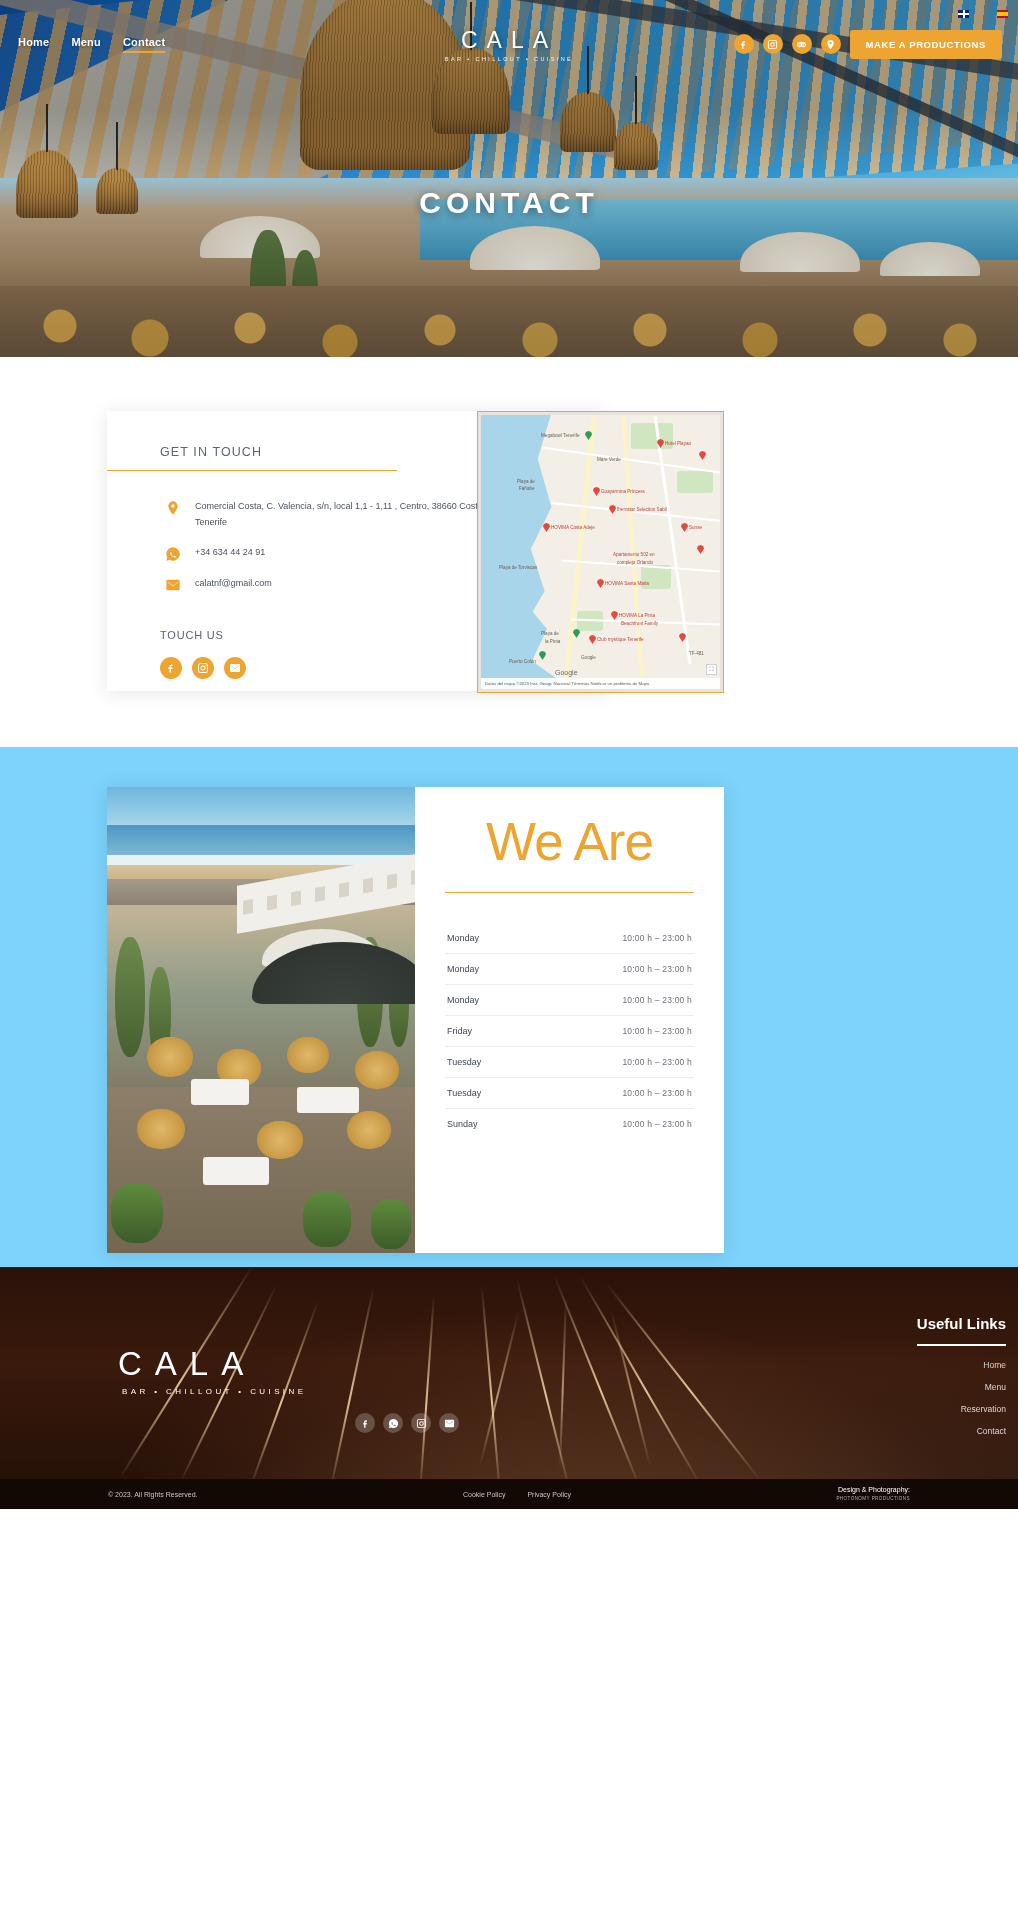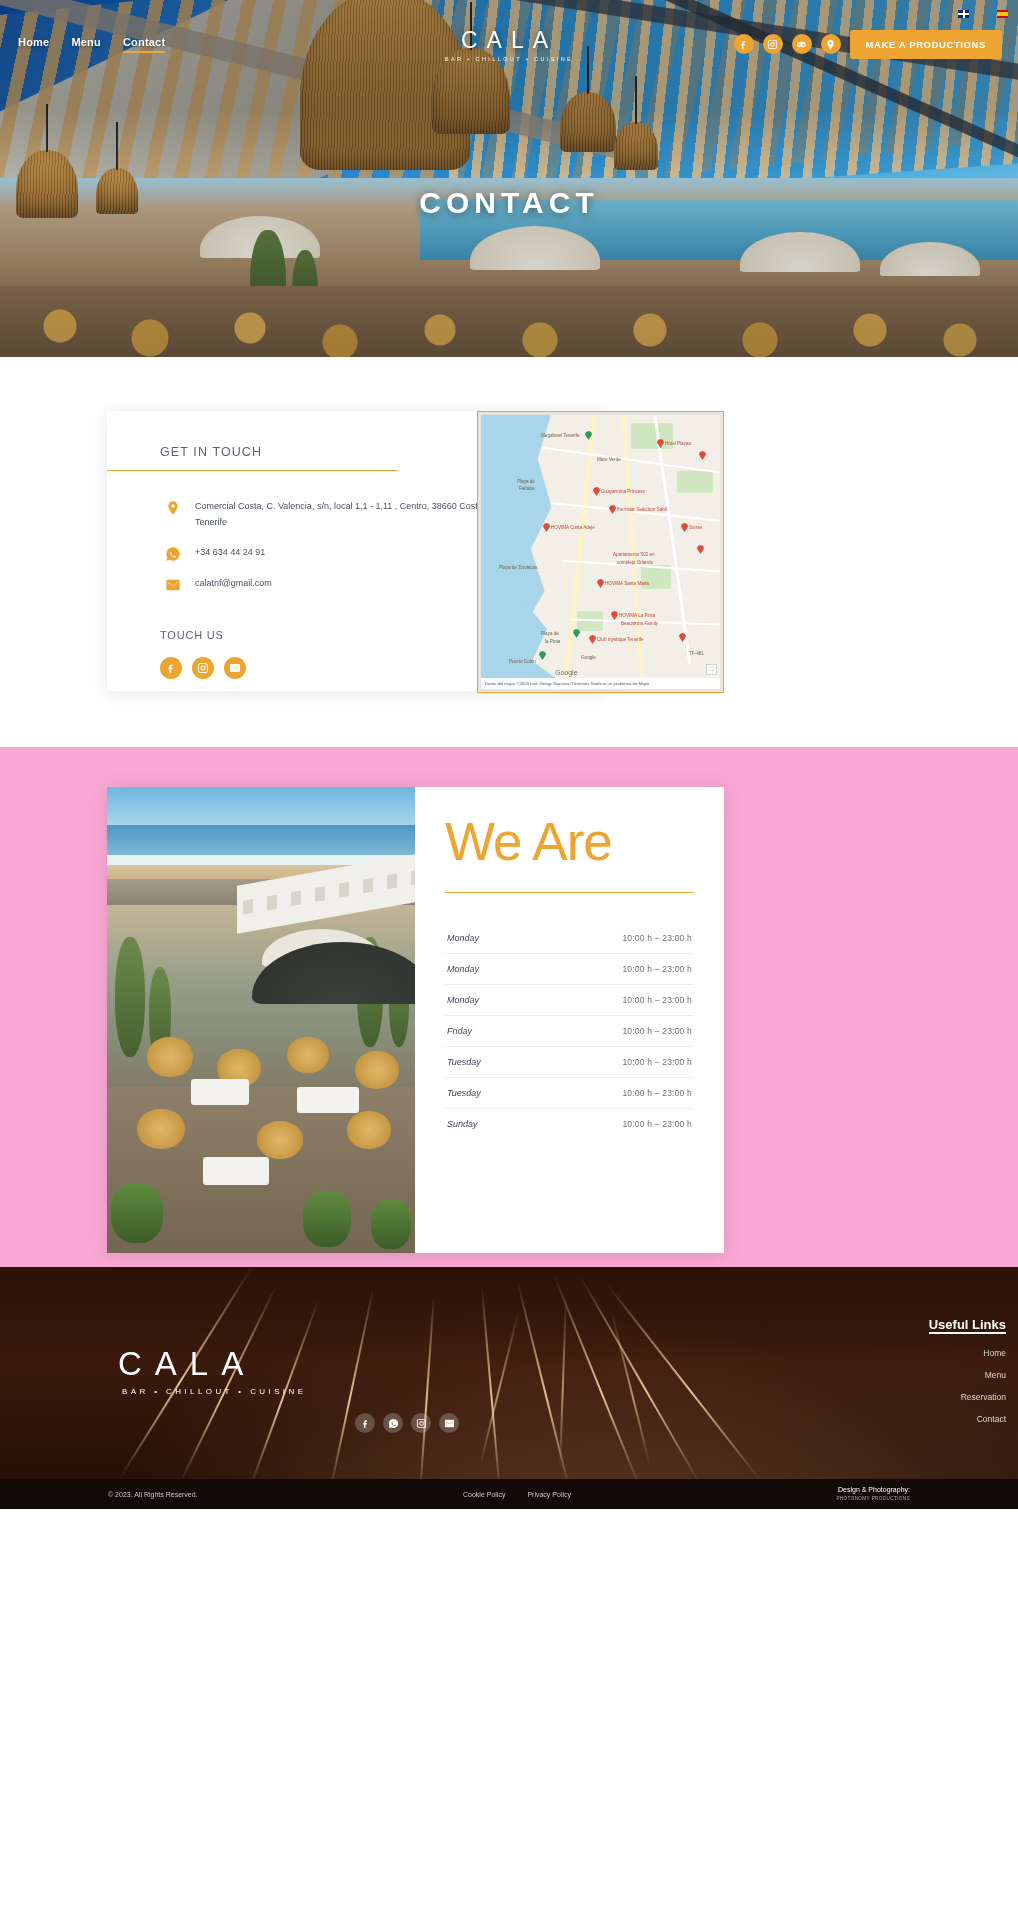--- a/index.html
+++ b/index.html
@@ -251,21 +251,21 @@
     position:absolute; left:74px; bottom:13px; font-size:7px; color:#6d6d6d;
     font-family:"Liberation Sans", sans-serif;
   }
   .map-btn {
     position:absolute; right:3px; bottom:14px;
     width:11px; height:11px; background:#fff; border:1px solid #cfcfcf;
     font-size:6px; display:flex; align-items:center; justify-content:center; color:#666;
   }
 
   
-  .open-wrap { position:relative; height:520px; background:#f9a8d4; }
+  .open-wrap { position:relative; height:520px; background:#7dd3fc;text-align:center; }
   .open-card {
     position:absolute; left:107px; top:40px; width:617px; height:466px;
     background:#fff; box-shadow:0 2px 20px rgba(0,0,0,.12); display:flex;
   }
   .open-photo {
     width:308px; flex:none; position:relative; overflow:hidden;
     background:linear-gradient(180deg,#89c6e2 0%,#bfe0ef 10%,#cdb99a 22%,#8e9a86 45%,#7a6c56 75%,#6b5e4a 100%);
   }
   .ph-sky { position:absolute; left:0; top:0; width:100%; height:40px; background:linear-gradient(180deg,#6fb6de,#a9d7ea); }
   .ph-sea { position:absolute; left:0; top:38px; width:100%; height:36px; background:linear-gradient(180deg,#4e96c4,#87bfd8); }
@@ -308,21 +308,21 @@
     font-size:53px; line-height:1.03; color:#eda431; font-weight:300;
     letter-spacing:-1px; margin-top:6px;
   }
   .open-rule { margin-top:22px; height:1px; background:#eda431; width:100%; }
   .hours { margin-top:30px; }
   .hour-row {
     display:flex; justify-content:space-between; align-items:center;
     padding:10px 2px; border-bottom:1px solid #ececec;
   }
   .hour-row:last-child { border-bottom:none; }
-  .hour-day { font-size:9px; color:#3f4654;font-style:italic; }
+  .hour-day { font-size:9px; color:#3f4654; }
   .hour-val { font-size:8.5px; color:#6b6f78; letter-spacing:.2px; }
 
   
   .footer { position:relative; height:242px; overflow:hidden; background:#1b0d07; }
   .fw-bg {
     position:absolute; inset:0;
     background:
       radial-gradient(circle at 20% 120%, rgba(255,180,120,.30) 0 2px, transparent 3px),
       radial-gradient(ellipse at 52% 135%, rgba(255,160,100,.22) 0%, rgba(60,20,10,0) 62%),
       radial-gradient(ellipse at 78% 150%, rgba(255,190,140,.20) 0%, rgba(40,15,8,0) 58%),
@@ -339,22 +339,22 @@
   .f-logo .sub { font-size:8px; letter-spacing:3.4px; margin-top:4px; margin-left:4px; }
   .f-soc { position:absolute; left:355px; top:146px; display:flex; gap:8px; }
   .f-soc .soc-btn {
     width:20px; height:20px; border-radius:50%;
     background:rgba(255,255,255,.22);
     display:flex; align-items:center; justify-content:center; cursor:pointer;
   }
   .f-soc .soc-btn svg { width:11px; height:11px; fill:#fff; }
   .f-links { position:absolute; right:12px; top:48px; text-align:right; }
   .f-links h4 {
-    color:#fff; font-size:13px; font-weight:bold; margin-bottom:14px;
-    border-bottom:2px solid #fff; display:inline-block; padding-bottom:0;
+    color:#fff; font-size:15px; font-weight:bold; margin-bottom:14px;
+    border-bottom:2px solid #fff; display:inline-block; padding-bottom:12px;
   }
   .f-links a {
     display:block; color:#ded7d2; font-size:8.5px; text-decoration:none;
     margin-bottom:12px; cursor:pointer;
   }
   .f-bar {
     position:absolute; left:0; bottom:0; width:100%; height:30px;
     background:#120804; display:flex; align-items:center;
     font-size:7px; color:#cfc7c2;
   }

